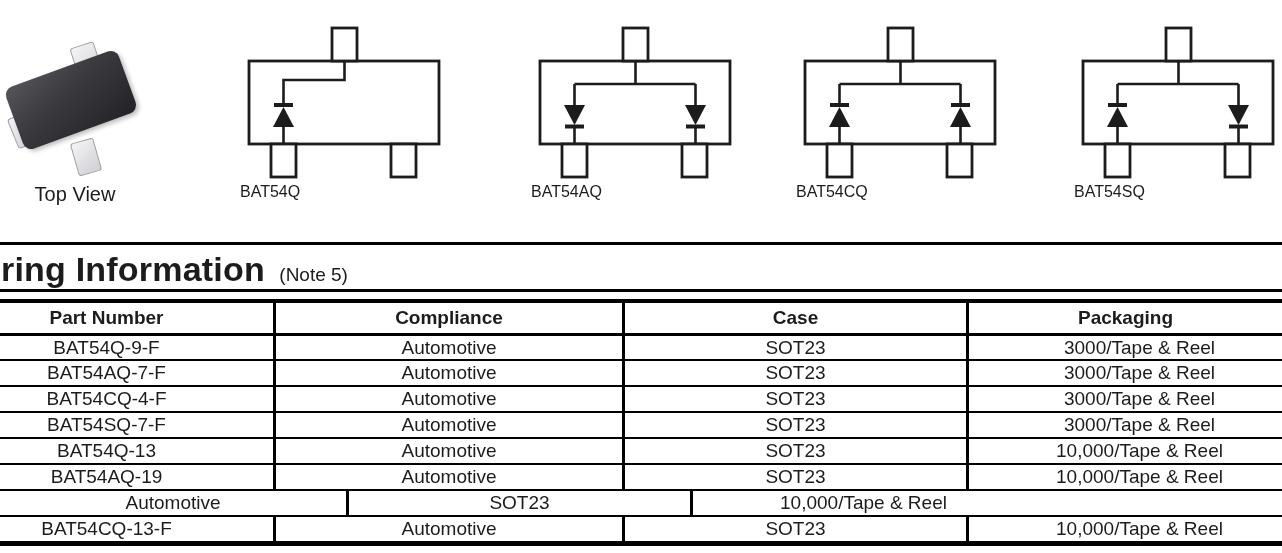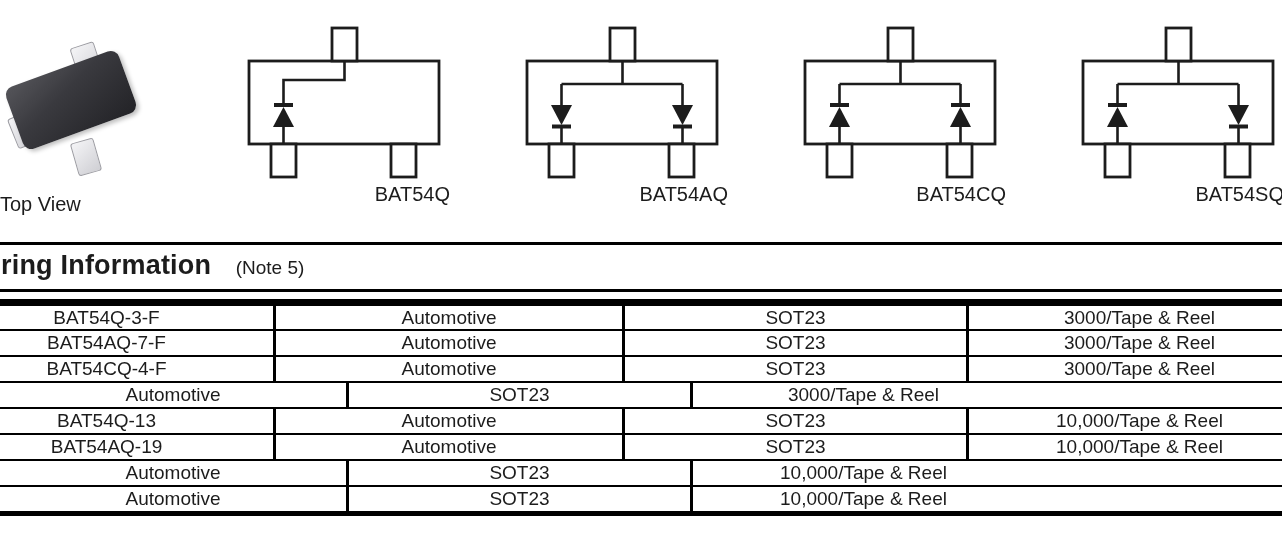--- a/index.html
+++ b/index.html
@@ -9,30 +9,30 @@
   }
   
   .photo{position:absolute;left:8px;top:46px;width:150px;height:135px;}
   .lead{position:absolute;background:linear-gradient(150deg,#f4f4f6,#cfcfd4);border:1px solid #9c9ca2;border-radius:3px;}
   .lead.t{left:67px;top:-2px;width:23px;height:38px;transform:rotate(-18deg);}
   .lead.l{left:4px;top:68px;width:22px;height:30px;transform:rotate(-22deg);}
   .lead.b{left:66px;top:94px;width:22px;height:32px;transform:rotate(-16deg);}
   .chip{position:absolute;left:3px;top:21px;width:120px;height:66px;transform:rotate(-20deg);
     background:linear-gradient(155deg,#55555a 0%,#3a3a3f 40%,#232327 100%);
     border-radius:9px;box-shadow:2px 3px 4px rgba(0,0,0,0.25);}
-  .photo-label{position:absolute;left:0;top:193px;width:150px;text-align:left;font-size:20px;}
+  .photo-label{position:absolute;left:0;top:183px;width:150px;text-align:center;font-size:20px;}
   
   .diag{position:absolute;top:15px;width:210px;height:200px;}
   .diag svg{display:block;}
-  .diag .dlabel{position:absolute;left:0;top:168px;width:210px;text-align:right;font-size:20px;}
+  .diag .dlabel{position:absolute;left:0;top:168px;width:210px;text-align:left;font-size:16px;}
   
   .rule-top{position:absolute;left:0;top:242px;width:1282px;height:3px;background:#000;}
   .heading{position:absolute;left:1px;top:250px;white-space:nowrap;}
-  .heading .h-main{font-size:27px;font-weight:bold;letter-spacing:0.2px;}
-  .heading .h-note{font-size:19px;font-weight:normal;margin-left:20px;}
+  .heading .h-main{font-size:34px;font-weight:bold;letter-spacing:0.2px;}
+  .heading .h-note{font-size:19px;font-weight:normal;margin-left:10px;}
   .drule-a{position:absolute;left:0;top:289px;width:1282px;height:3px;background:#000;}
   
   .otable{position:absolute;left:0;top:299px;width:1282px;
     border-top:4px solid #000;border-bottom:5px solid #000;box-sizing:border-box;}
   .orow{display:flex;height:26px;border-top:2px solid #000;box-sizing:border-box;}
   .orow.hdr{height:30px;border-top:none;font-weight:bold;}
   .orow.first{border-top-width:3px;}
   .ocell{display:flex;align-items:center;justify-content:center;font-size:19px;
     box-sizing:border-box;border-right:3px solid #000;overflow:hidden;}
   .ocell.c0{width:276px;padding-right:60px;}
@@ -60,21 +60,21 @@
   <rect x="9" y="46" width="190" height="83" fill="#fff" stroke="#1c1c1c" stroke-width="2.8"></rect>
   <rect x="92" y="13" width="25" height="33" fill="#fff" stroke="#1c1c1c" stroke-width="2.8"></rect>
   <rect x="31" y="129" width="25" height="33" fill="#fff" stroke="#1c1c1c" stroke-width="2.8"></rect>
   <rect x="151" y="129" width="25" height="33" fill="#fff" stroke="#1c1c1c" stroke-width="2.8"></rect>
   <path d="M104.5,46 L104.5,65 L43.5,65 L43.5,90 M43.5,112 L43.5,129" fill="none" stroke="#1c1c1c" stroke-width="2.6"></path>
   <line x1="34" y1="90" x2="53" y2="90" stroke="#1c1c1c" stroke-width="4"></line>
           <polygon points="43.5,92 33,112 54,112" fill="#1c1c1c"></polygon>
 </svg>
         <div class="dlabel">BAT54Q</div>
       </div>
-      <div class="diag" style="left: 518px;">
+      <div class="diag" style="left: 531px;">
         <svg width="210" height="165" viewBox="0 0 210 165">
   <rect x="9" y="46" width="190" height="83" fill="#fff" stroke="#1c1c1c" stroke-width="2.8"></rect>
   <rect x="92" y="13" width="25" height="33" fill="#fff" stroke="#1c1c1c" stroke-width="2.8"></rect>
   <rect x="31" y="129" width="25" height="33" fill="#fff" stroke="#1c1c1c" stroke-width="2.8"></rect>
   <rect x="151" y="129" width="25" height="33" fill="#fff" stroke="#1c1c1c" stroke-width="2.8"></rect>
   <path d="M104.5,46 L104.5,69 M43.5,69 L164.5,69 M43.5,69 L43.5,90 M164.5,69 L164.5,90 M43.5,112 L43.5,129 M164.5,112 L164.5,129" fill="none" stroke="#1c1c1c" stroke-width="2.6"></path>
   <polygon points="33,90 54,90 43.5,110" fill="#1c1c1c"></polygon>
           <line x1="34" y1="111.5" x2="53" y2="111.5" stroke="#1c1c1c" stroke-width="4"></line>
           <polygon points="154,90 175,90 164.5,110" fill="#1c1c1c"></polygon>
           <line x1="155" y1="111.5" x2="174" y2="111.5" stroke="#1c1c1c" stroke-width="4"></line>
@@ -112,39 +112,46 @@
     </div>
 
   <div class="rule-top"></div>
   <div class="heading">
     <span class="h-main">ring Information</span>
     <span class="h-note">(Note 5)</span>
   </div>
   <div class="drule-a"></div>
 
   <div class="otable" id="otable">
+      <div class="orow hdr">
+        <div class="ocell c0">Part Number</div>
+        <div class="ocell c1">Compliance</div>
+        <div class="ocell c2">Case</div>
+        <div class="ocell c3">Packaging</div>
+      </div>
       <div class="orow first">
-        <div class="ocell c0">BAT54Q-3-F</div>
+        <div class="ocell c0">BAT54Q-9-F</div>
         <div class="ocell c1">Automotive</div>
         <div class="ocell c2">SOT23</div>
         <div class="ocell c3">3000/Tape &amp; Reel</div>
       </div>
       <div class="orow">
         <div class="ocell c0">BAT54AQ-7-F</div>
         <div class="ocell c1">Automotive</div>
         <div class="ocell c2">SOT23</div>
         <div class="ocell c3">3000/Tape &amp; Reel</div>
       </div>
       <div class="orow">
         <div class="ocell c0">BAT54CQ-4-F</div>
         <div class="ocell c1">Automotive</div>
         <div class="ocell c2">SOT23</div>
         <div class="ocell c3">3000/Tape &amp; Reel</div>
       </div>
       <div class="orow">
+        <div class="ocell c0">BAT54SQ-7-F</div>
         <div class="ocell c1">Automotive</div>
         <div class="ocell c2">SOT23</div>
         <div class="ocell c3">3000/Tape &amp; Reel</div>
       </div>
       <div class="orow">
         <div class="ocell c0">BAT54Q-13</div>
         <div class="ocell c1">Automotive</div>
         <div class="ocell c2">SOT23</div>
         <div class="ocell c3">10,000/Tape &amp; Reel</div>
       </div>
@@ -153,19 +160,20 @@
         <div class="ocell c1">Automotive</div>
         <div class="ocell c2">SOT23</div>
         <div class="ocell c3">10,000/Tape &amp; Reel</div>
       </div>
       <div class="orow">
         <div class="ocell c1">Automotive</div>
         <div class="ocell c2">SOT23</div>
         <div class="ocell c3">10,000/Tape &amp; Reel</div>
       </div>
       <div class="orow">
+        <div class="ocell c0">BAT54CQ-13-F</div>
         <div class="ocell c1">Automotive</div>
         <div class="ocell c2">SOT23</div>
         <div class="ocell c3">10,000/Tape &amp; Reel</div>
       </div>
     </div>
 
 </div>
 
 </body></html>

